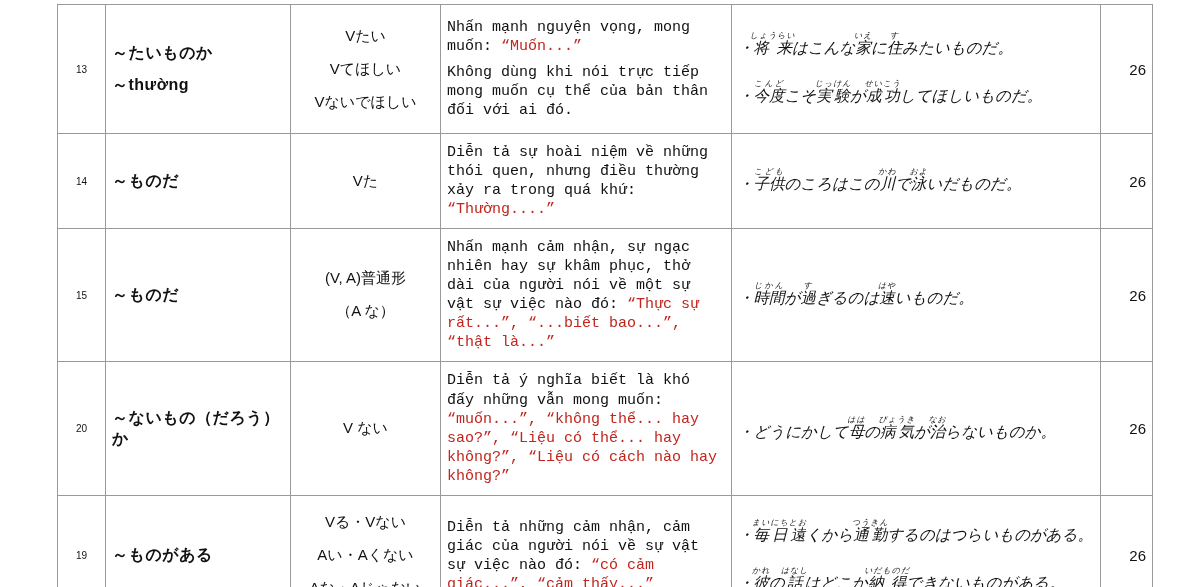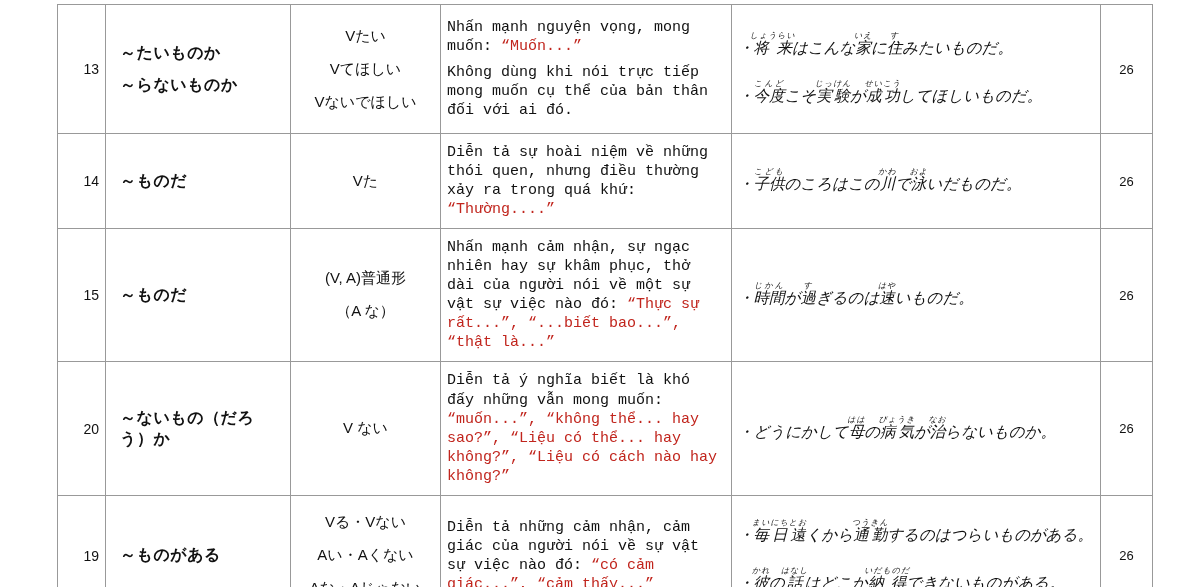--- a/index.html
+++ b/index.html
@@ -1,49 +1,49 @@
 <!DOCTYPE html>
 <html style="--red: #c1251d;"><head>
 <meta charset="utf-8">
 <style>
   html,body{margin:0;padding:0;background:#ffffff;width:1200px;height:587px;overflow:hidden;}
   body{font-family:"Liberation Sans","DejaVu Sans",sans-serif;color:#111111;}
   table.grammar{border-collapse:collapse;table-layout:fixed;margin:4px 0 0 57px;width:1095px;}
   table.grammar td{border:1px solid #999999;vertical-align:middle;padding:2px 6px;overflow:hidden;}
-  td.c-num{text-align:right;font-size:14px;}
+  td.c-num{text-align:center;font-size:10px;}
   td.c-pattern{padding-left:16px;font-weight:bold;font-size:16px;letter-spacing:0.5px;}
-  .pattern-line{margin:11px 8px;}
+  .pattern-line{margin:11px 0;}
   td.c-forms{text-align:center;font-size:15px;}
   .form-line{margin:14px 0;}
   td.c-expl{font-size:15px;line-height:1.27;padding-left:9px;padding-right:6px;}
   .expl-par{margin:7px 0;font-family:Liberation Mono, monospace;}
   .red{color:var(--red);}
   td.c-examples{font-size:15.5px;padding-left:7px;}
   .example-line{margin:20px 0;white-space:nowrap;font-style:italic;}
   ruby rt{font-size:8px;letter-spacing:1px;color:#111111;}
-  td.c-lesson{text-align:center;font-size:13px;margin-top:16px;}
+  td.c-lesson{text-align:right;font-size:15px;margin-top:16px;}
 </style>
 </head>
 <body>
 
 <table class="grammar">
   <colgroup id="cols">
       <col style="width: 48px;">
       <col style="width: 185px;">
       <col style="width: 150px;">
       <col style="width: 291px;">
       <col style="width: 369px;">
       <col style="width: 52px;">
     </colgroup>
   <tbody id="grammar-body">
       <tr style="height: 129px;">
         <td class="c-num">13</td>
         <td class="c-pattern">
           <div class="pattern-line">～たいものか</div>
-          <div class="pattern-line">～らないものか</div>
+          <div class="pattern-line">～thường</div>
         </td>
         <td class="c-forms">
           <div class="form-line">Vたい</div>
           <div class="form-line">Vてほしい</div>
           <div class="form-line">Vないでほしい</div>
         </td>
         <td class="c-expl">
           <div class="expl-par"><span>Nhấn mạnh nguyện vọng, mong muốn: </span><span class="red">“Muốn...”</span></div>
           <div class="expl-par"><span>Không dùng khi nói trực tiếp mong muốn cụ thể của bản thân đối với ai đó.</span></div>
         </td>

